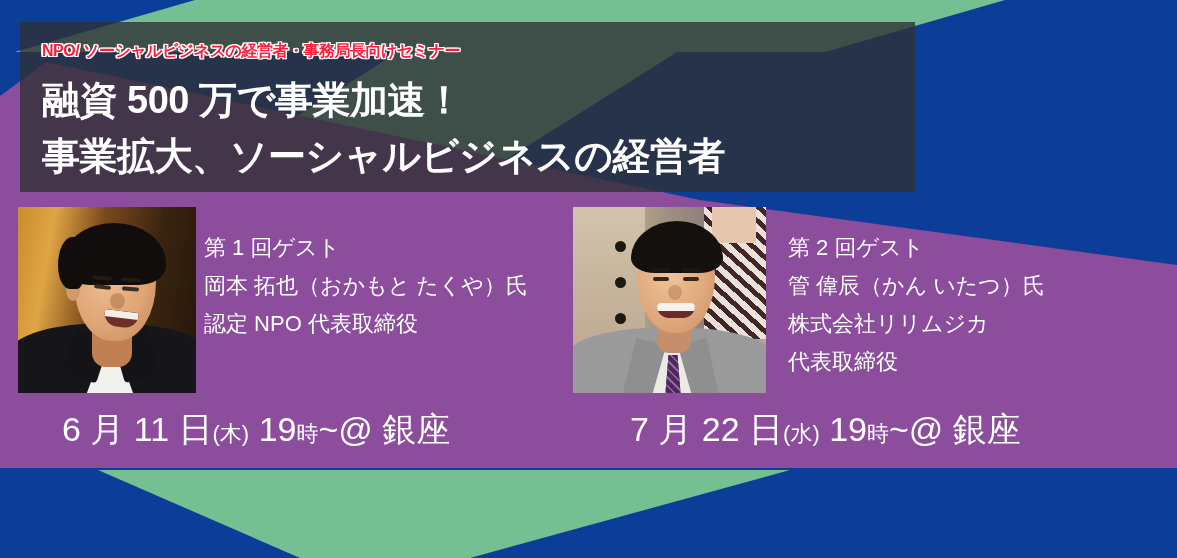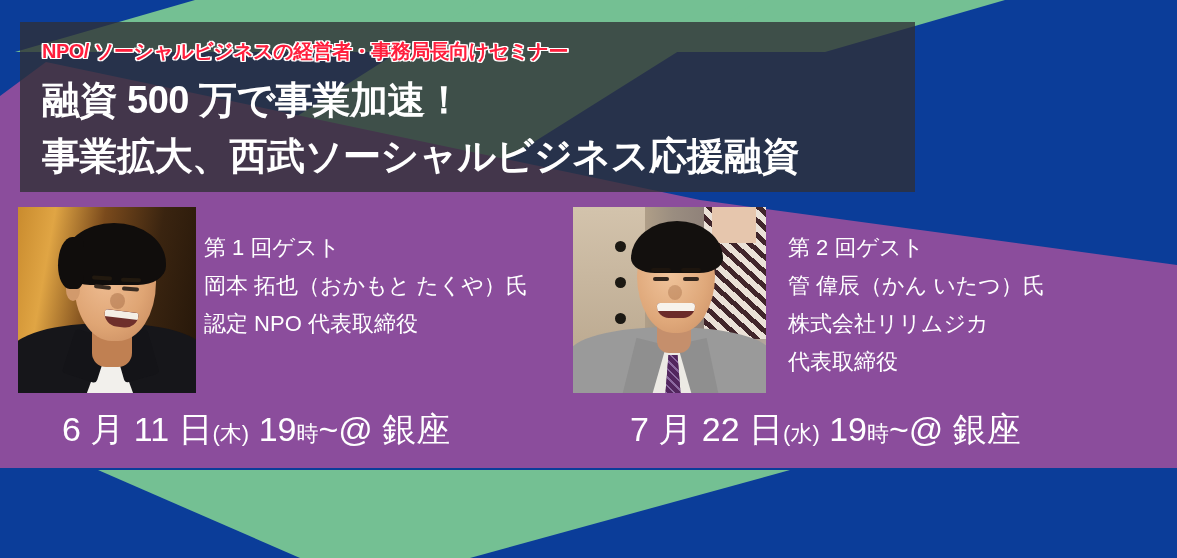--- a/index.html
+++ b/index.html
@@ -23,21 +23,21 @@
 
   
   .headline-panel {
     position: absolute;
     left: 20px; top: 22px;
     width: 895px; height: 170px;
     background: rgba(48,48,52,0.78);
     padding: 10px 22px 0 22px;
   }
   .kicker {
-    font-size: 20px;
+    font-size: 16px;
     font-weight: bold;
     color: #ff1f3d;
     letter-spacing: -0.5px;
     line-height: 34px;
     white-space: nowrap;
     text-shadow:
       -1.4px -1.4px 0 #ffffff,  1.4px -1.4px 0 #ffffff,
       -1.4px  1.4px 0 #ffffff,  1.4px  1.4px 0 #ffffff,
       -1.4px 0 0 #ffffff, 1.4px 0 0 #ffffff,
        0 -1.4px 0 #ffffff, 0 1.4px 0 #ffffff;
@@ -257,21 +257,21 @@
 
       <polygon points="0,96 46,62 700,200 1177,265 1177,468 0,468" fill="#8b4d9c"></polygon>
 
       <polygon points="98,470 790,470 470,558 300,558" fill="#74c093"></polygon>
     </svg>
   </div>
 
   <div class="headline-panel">
     <div class="kicker">NPO/ ソーシャルビジネスの経営者・事務局長向けセミナー</div>
     <div class="headline-1">融資 500 万で事業加速！</div>
-    <div class="headline-2">事業拡大、西武ソーシャルビジネス応援融資</div>
+    <div class="headline-2">事業拡大、ソーシャルビジネスの経営者</div>
   </div>
 
   <div class="guest guest-1">
     <div class="photo">
       <div class="p-bg p1-bg"></div>
       <div class="p1-suit"></div>
       <div class="p1-shirt"></div>
       <div class="p1-collarL"></div>
       <div class="p1-collarR"></div>
       <div class="p1-neck"></div>

